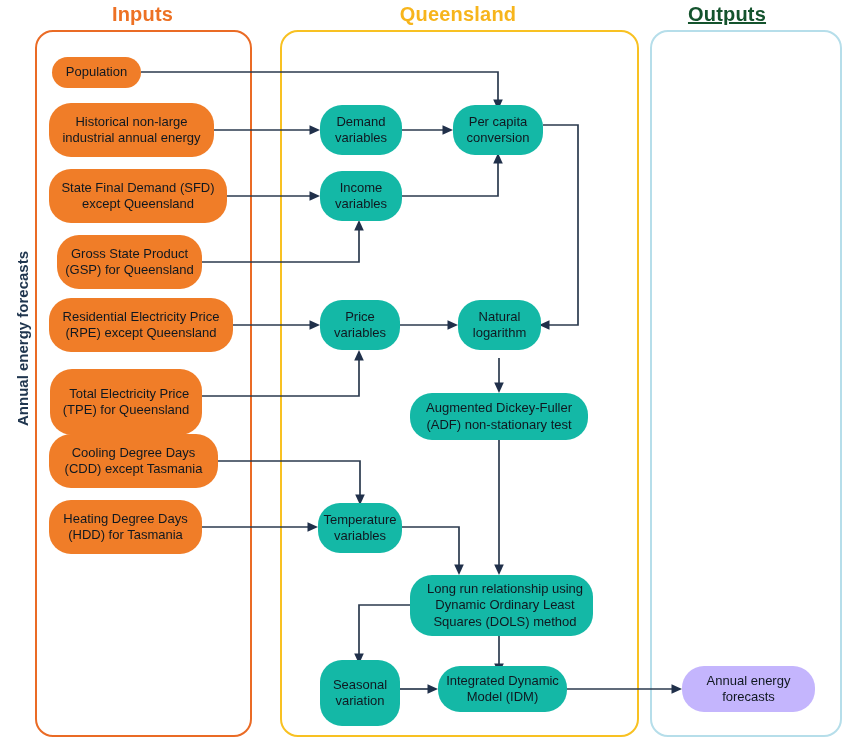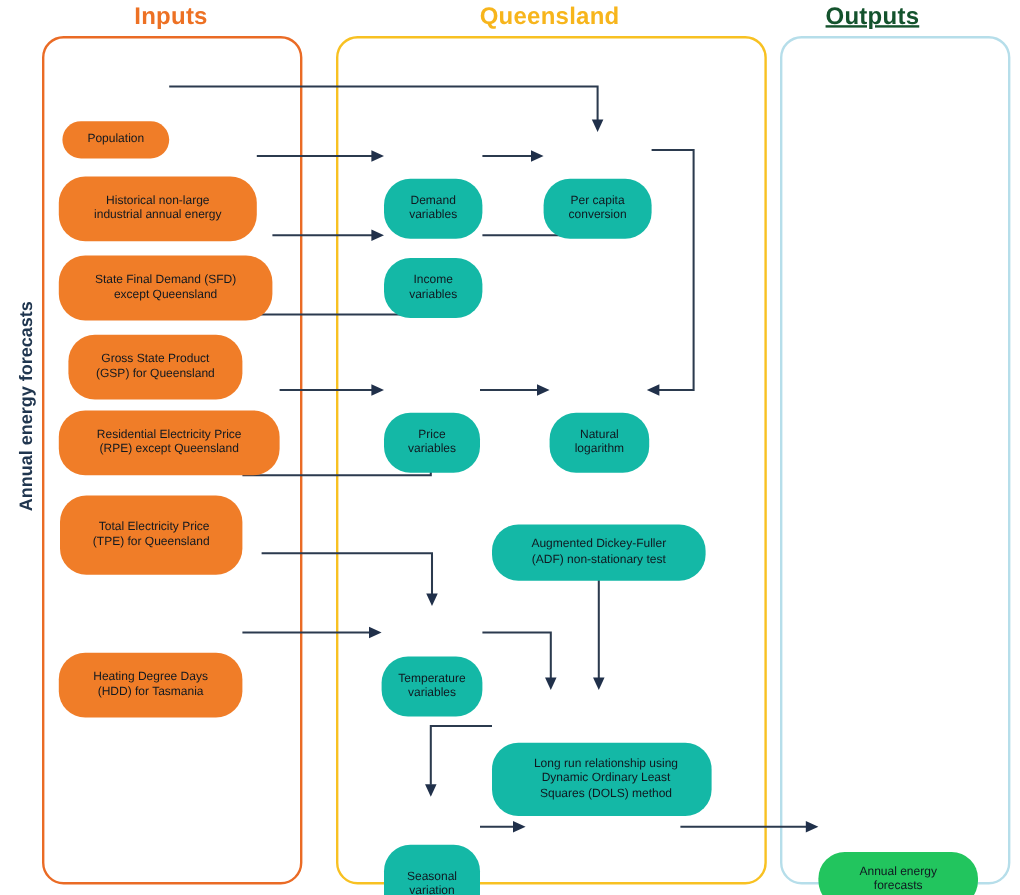--- a/index.html
+++ b/index.html
@@ -26,25 +26,25 @@
     position:absolute;left:-98px;top:330px;width:240px;
     transform:rotate(-90deg);transform-origin:center center;
     text-align:center;font-size:15px;font-weight:bold;color:#20364F;
     white-space:nowrap;
   }
 
   
   .node{
     position:absolute;border-radius:22px;display:flex;align-items:center;
     justify-content:center;text-align:center;color:#101820;
-    font-size:10px;line-height:1.25;padding:3px 6px;box-sizing:border-box;margin-top:44px;
+    font-size:13px;line-height:1.25;padding:3px 6px;box-sizing:border-box;
   }
   .node.in{background:#F07D28;}
   .node.mod{background:#14b8a6;}
-  .node.out{background:#22c55e;}
+  .node.out{background:#c4b5fd;}
 
   
   #wires{position:absolute;left:0;top:0;width:850px;height:746px;}
   #wires path,#wires line{stroke:#2B3A4E;stroke-width:1.7px;fill:none;}
   #wires polygon{fill:#20304A;}
 </style>
 </head>
 <body>
 
 <div id="stage">
@@ -124,20 +124,21 @@
   <div class="node in" style="left:49px;top:103px;width:165px;height:54px;">Historical non-large<br>industrial annual energy</div>
 
   <div class="node in" style="left:49px;top:169px;width:178px;height:54px;">State Final Demand (SFD)<br>except Queensland</div>
 
   <div class="node in" style="left:57px;top:235px;width:145px;height:54px;">Gross State Product<br>(GSP) for Queensland</div>
 
   <div class="node in" style="left:49px;top:298px;width:184px;height:54px;">Residential Electricity Price<br>(RPE) except Queensland</div>
 
   <div class="node in" style="left:50px;top:369px;width:152px;height:66px;text-align:right;">Total Electricity Price<br>(TPE) for Queensland</div>
 
+  <div class="node in" style="left:49px;top:434px;width:169px;height:54px;">Cooling Degree Days<br>(CDD) except Tasmania</div>
 
   <div class="node in" style="left:49px;top:500px;width:153px;height:54px;">Heating Degree Days<br>(HDD) for Tasmania</div>
 
   <div class="node mod" style="left:320px;top:105px;width:82px;height:50px;">Demand<br>variables</div>
 
   <div class="node mod" style="left:320px;top:171px;width:82px;height:50px;">Income<br>variables</div>
 
   <div class="node mod" style="left:320px;top:300px;width:80px;height:50px;">Price<br>variables</div>
 
   <div class="node mod" style="left:318px;top:503px;width:84px;height:50px;">Temperature<br>variables</div>
@@ -145,16 +146,17 @@
   <div class="node mod" style="left:453px;top:105px;width:90px;height:50px;">Per capita<br>conversion</div>
 
   <div class="node mod" style="left:458px;top:300px;width:83px;height:50px;">Natural<br>logarithm</div>
 
   <div class="node mod" style="left:410px;top:393px;width:178px;height:47px;">Augmented Dickey-Fuller<br>(ADF) non-stationary test</div>
 
   <div class="node mod" style="left:410px;top:575px;width:183px;height:61px;padding-left:13px;">Long run relationship using<br>Dynamic Ordinary Least<br>Squares (DOLS) method</div>
 
   <div class="node mod" style="left:320px;top:660px;width:80px;height:66px;">Seasonal<br>variation</div>
 
+  <div class="node mod" style="left:438px;top:666px;width:129px;height:46px;">Integrated Dynamic<br>Model (IDM)</div>
 
   <div class="node out" style="left:682px;top:666px;width:133px;height:46px;">Annual energy<br>forecasts</div>
 
 </div>
 
 </body></html>

